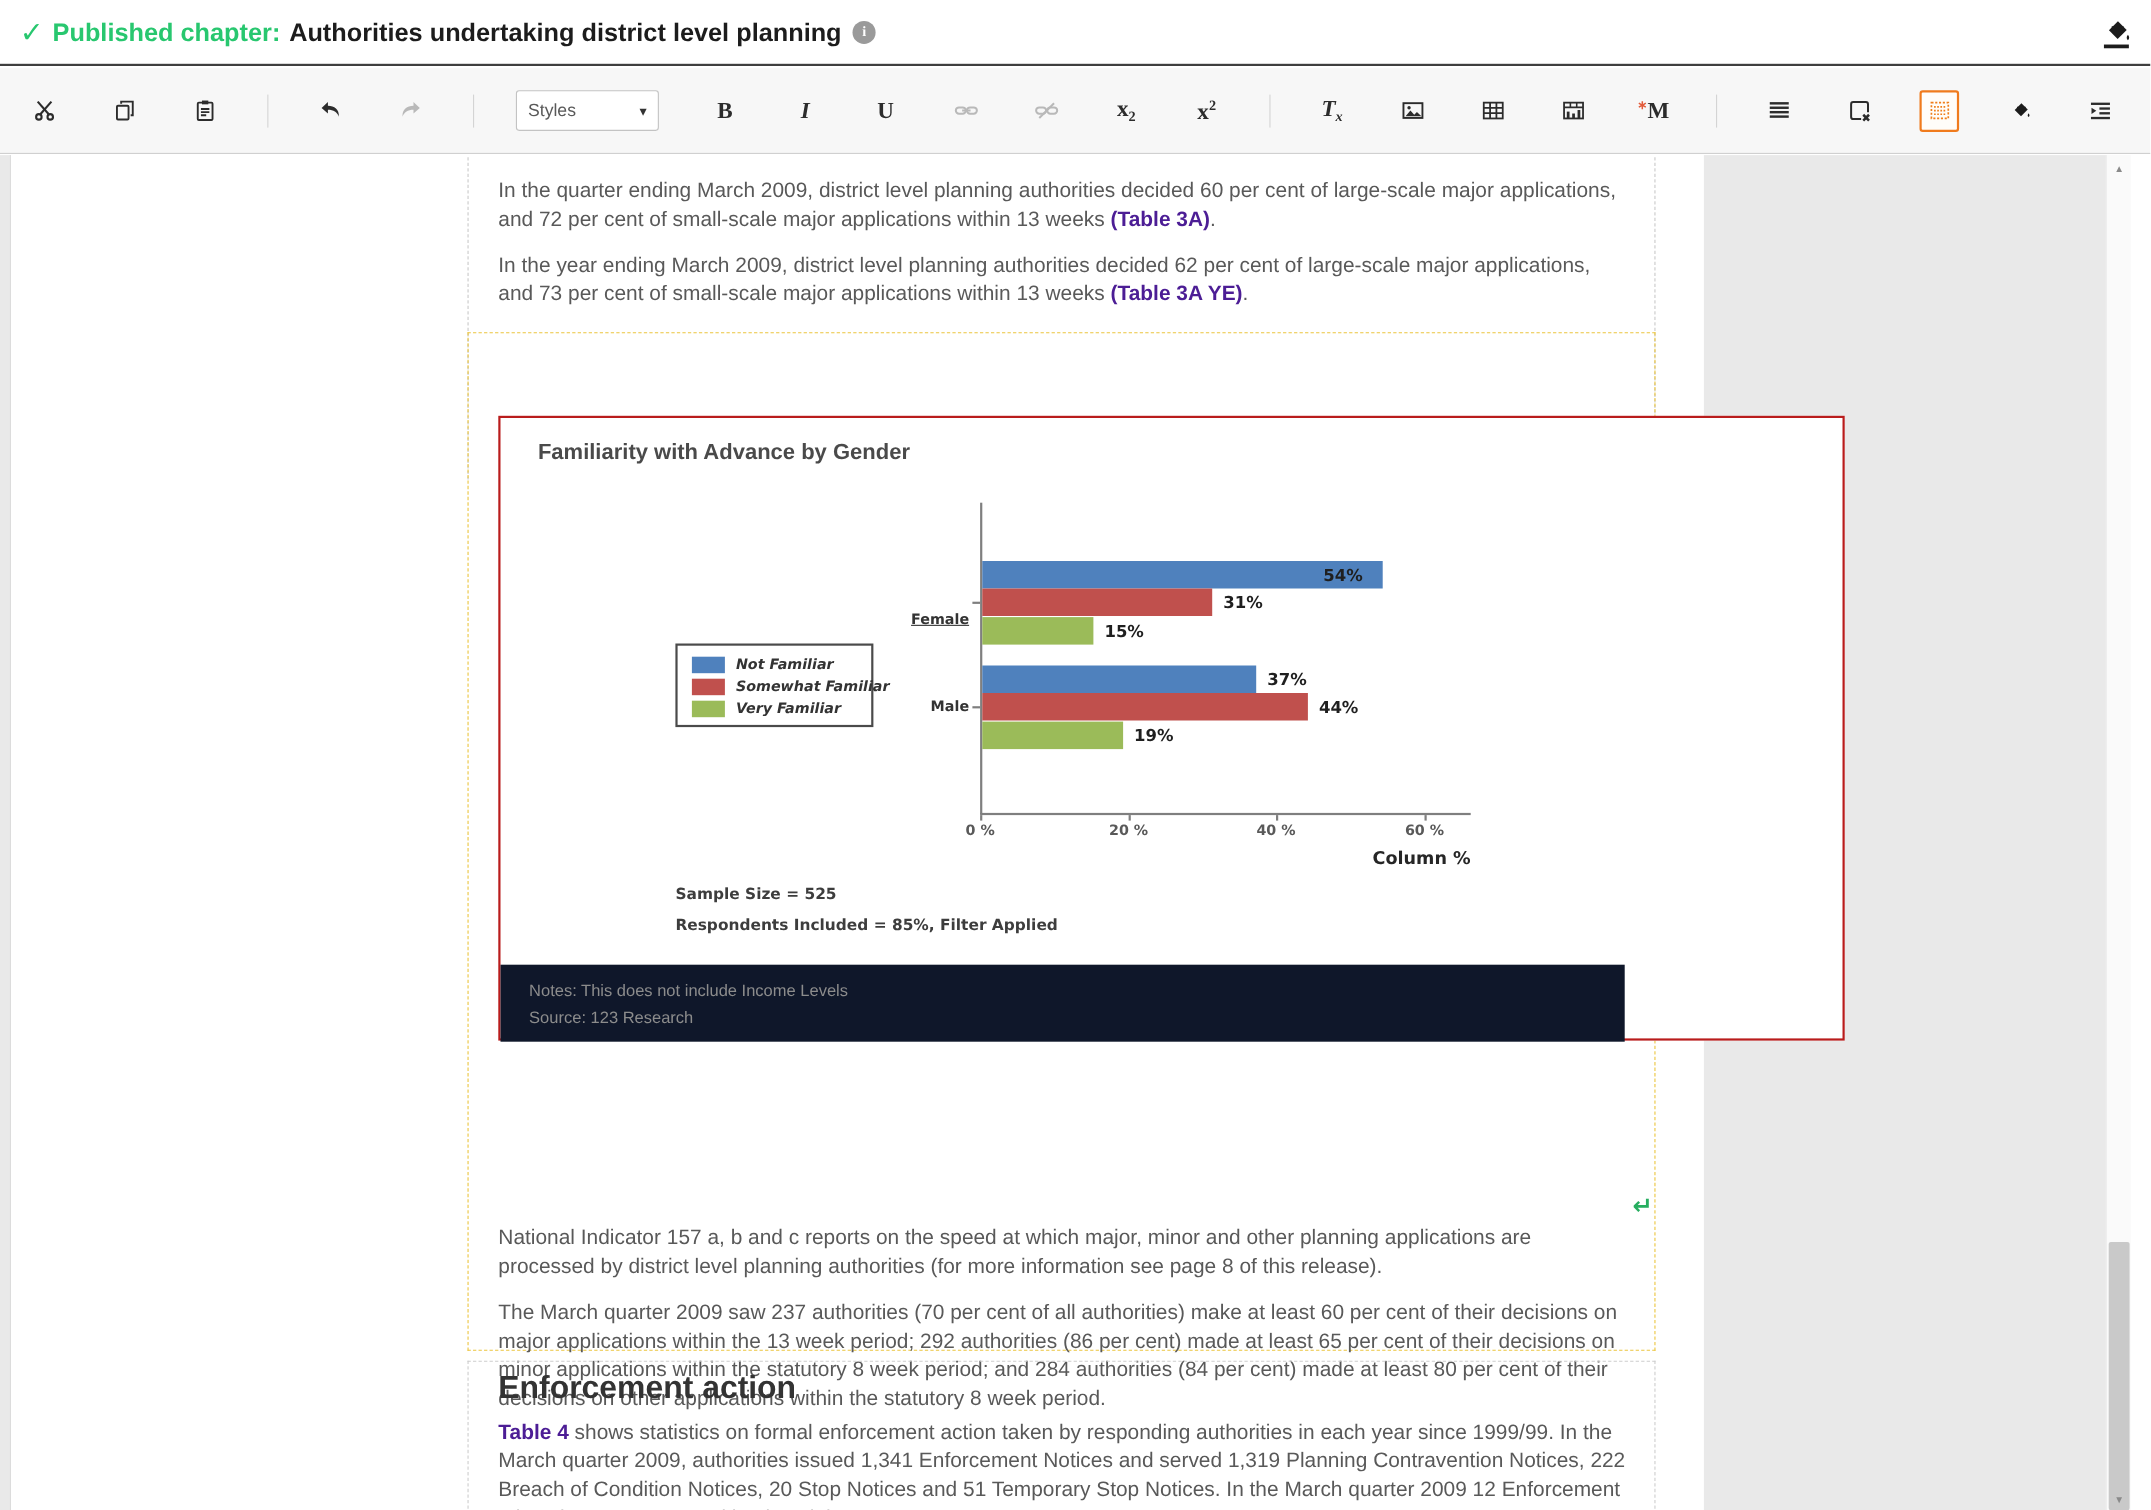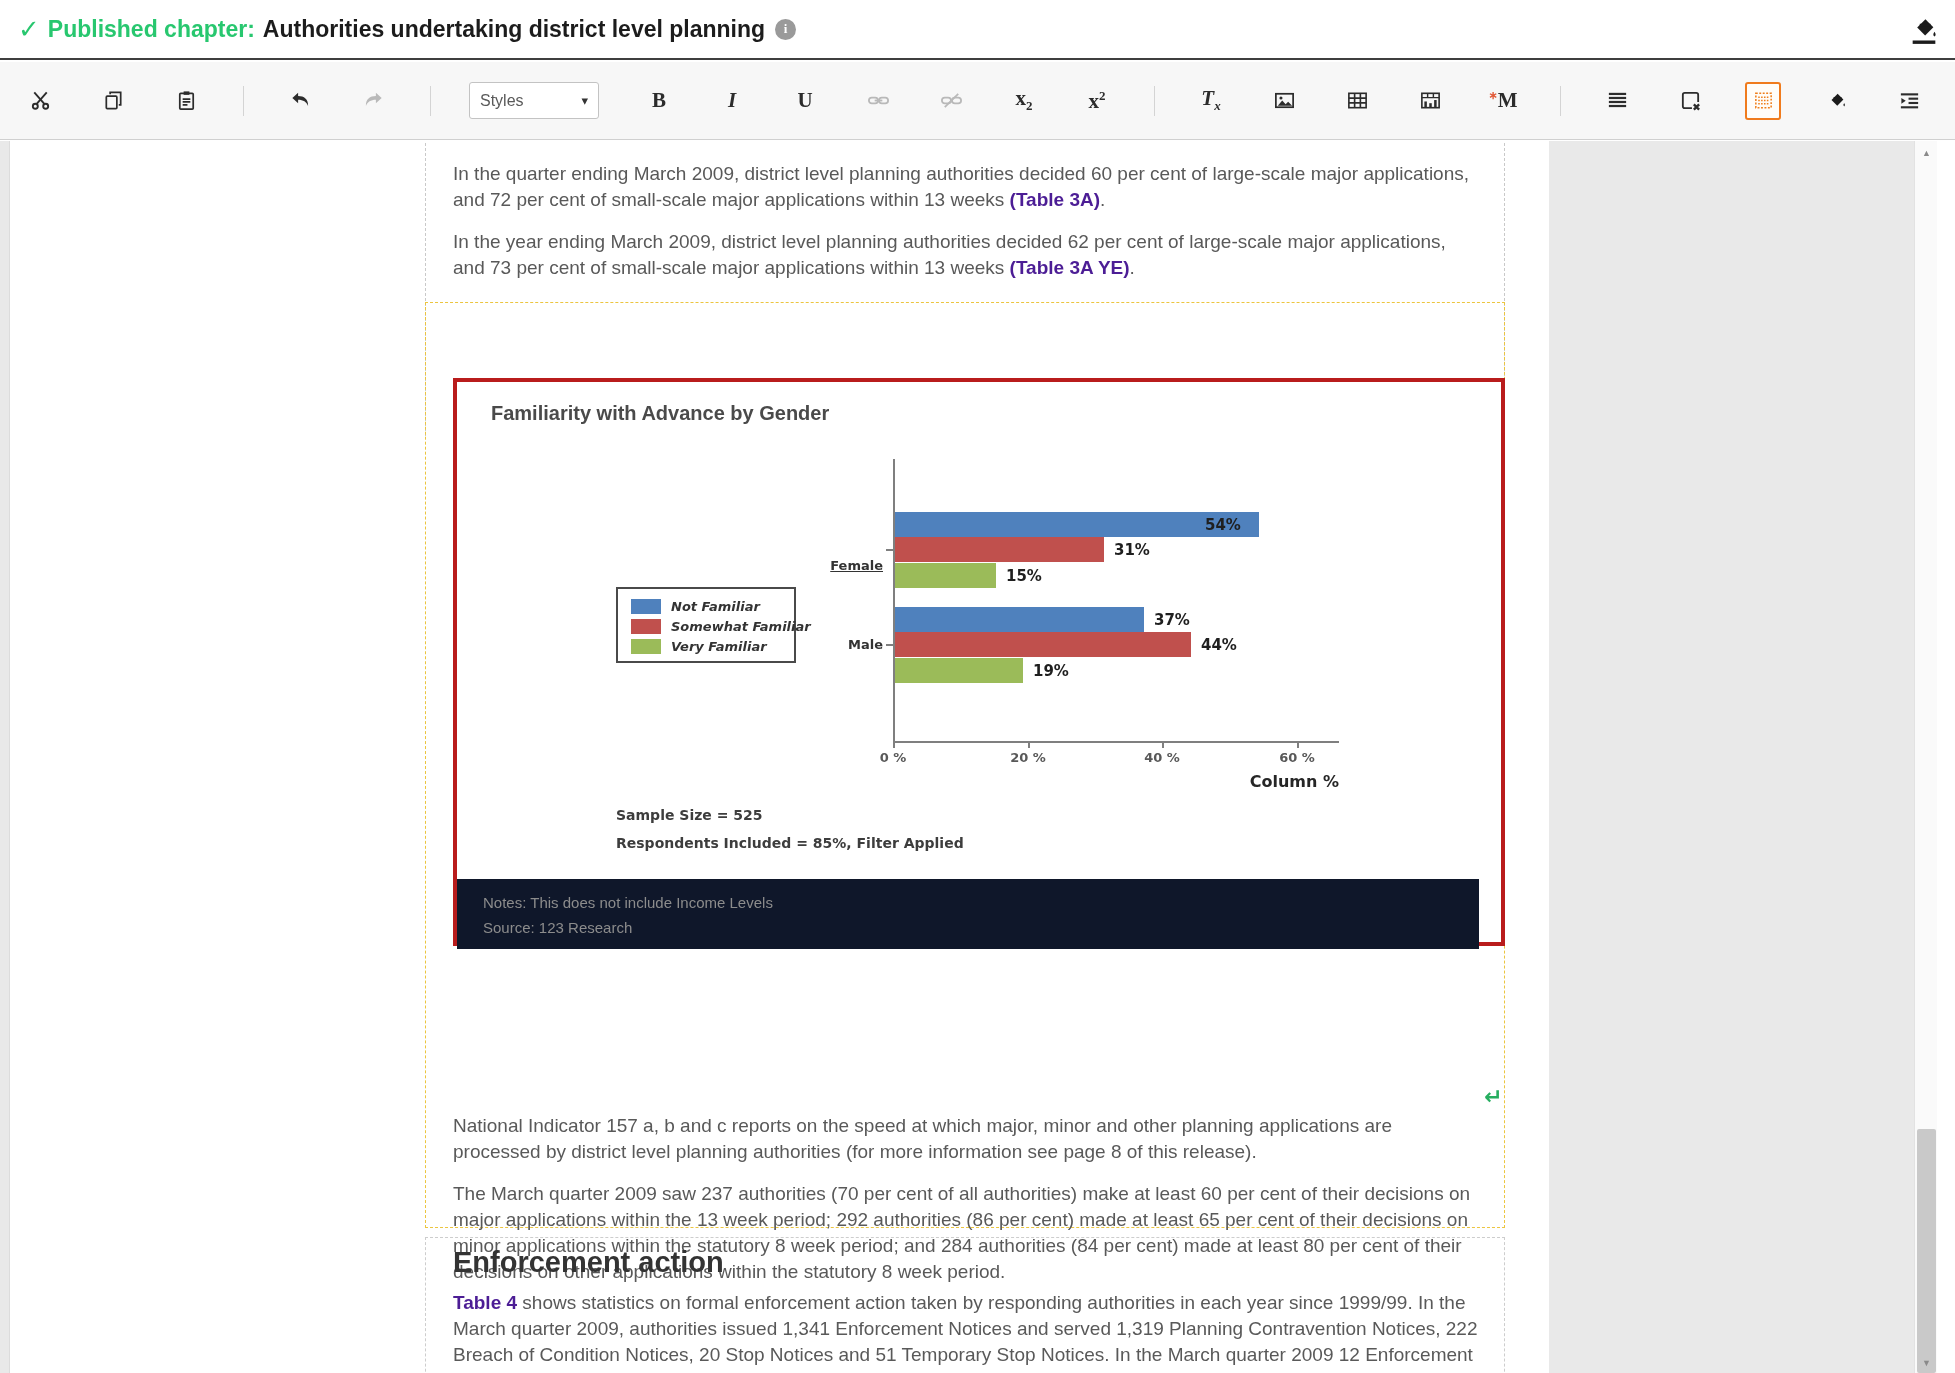--- a/index.html
+++ b/index.html
@@ -53,22 +53,22 @@
   .sec-gray-top { position:absolute; left:425px; top:-8px; width:1080px; height:303px;
                   border-left:1px dashed #c9c9c9; border-right:1px dashed #c9c9c9; }
 
   .sec-yellow { position:absolute; left:425px; top:161px; width:1080px; height:926px;
                 border:1px dashed #ecc53f; }
 
   .sec-gray-bot { position:absolute; left:425px; top:1096px; width:1080px; height:160px;
                   border:1px dashed #cdcdcd; border-bottom:none; }
 
   
-  .figure { position:absolute; left:27px; top:75px; width:1052px; height:568px;
-            border:4px solid #b91c1c; background:#fff; }
+  .figure { position:absolute; left:27px; top:75px; width:1224px; height:568px;
+            border:2px solid #b91c1c; background:#fff; }
   .chart-area { position:absolute; left:0; top:0; width:1022px; height:497px; }
   .chart-title { position:absolute; left:34px; top:20px; font-size:20px; font-weight:bold; color:#4a4a4a; }
   .axis-y { position:absolute; left:436px; top:77px; width:2px; height:283px; background:#7f7f7f; }
   .axis-x { position:absolute; left:436px; top:359px; width:446px; height:2px; background:#7f7f7f; }
   .bar { position:absolute; height:25px; }
   .bar-label { position:absolute; font-size:15px; font-weight:bold; color:#1f1f1f; font-family:"DejaVu Sans",sans-serif; }
   .cat-label { position:absolute; font-size:13px; font-weight:bold; color:#333; width:70px; text-align:right;
                font-family:"DejaVu Sans",sans-serif; }
   .cat-tick { position:absolute; width:7px; height:2px; background:#7f7f7f; }
   .x-tick { position:absolute; top:361px; width:2px; height:5px; background:#7f7f7f; }

